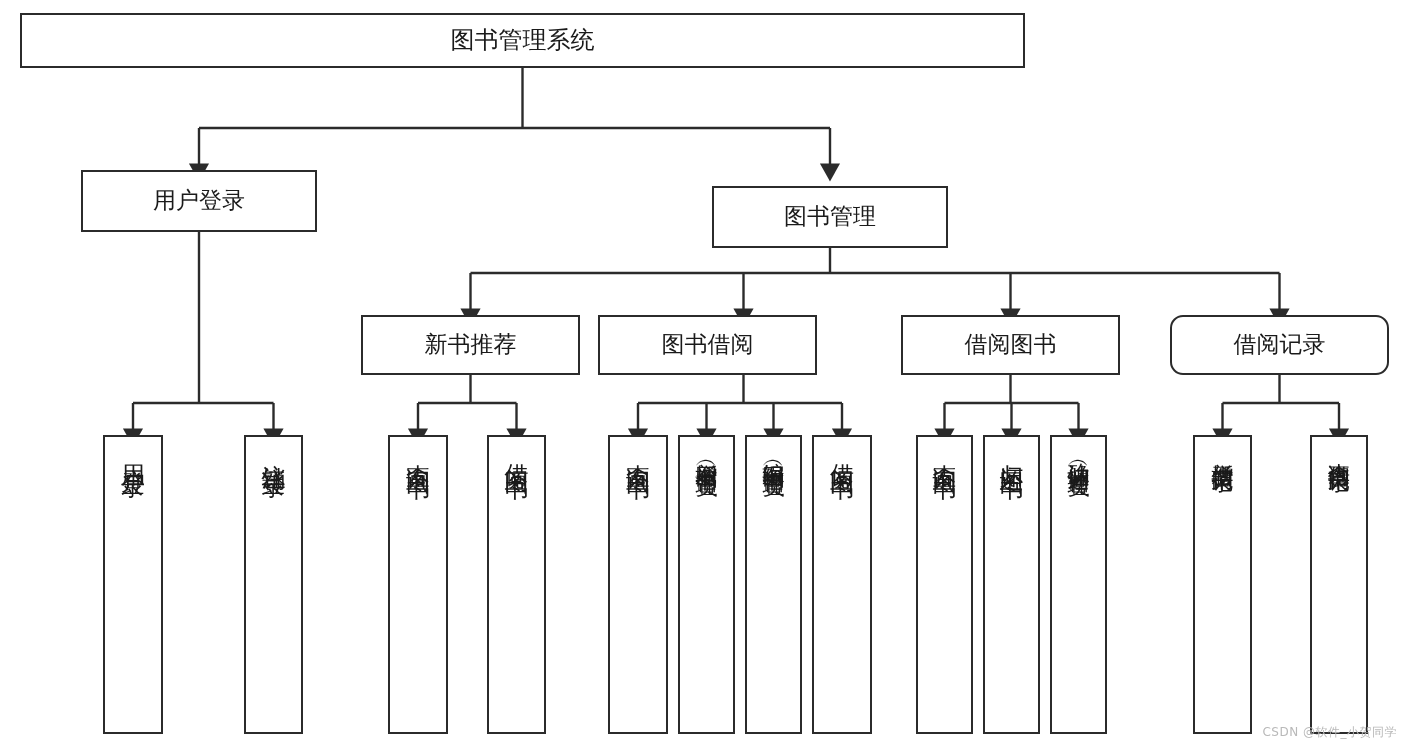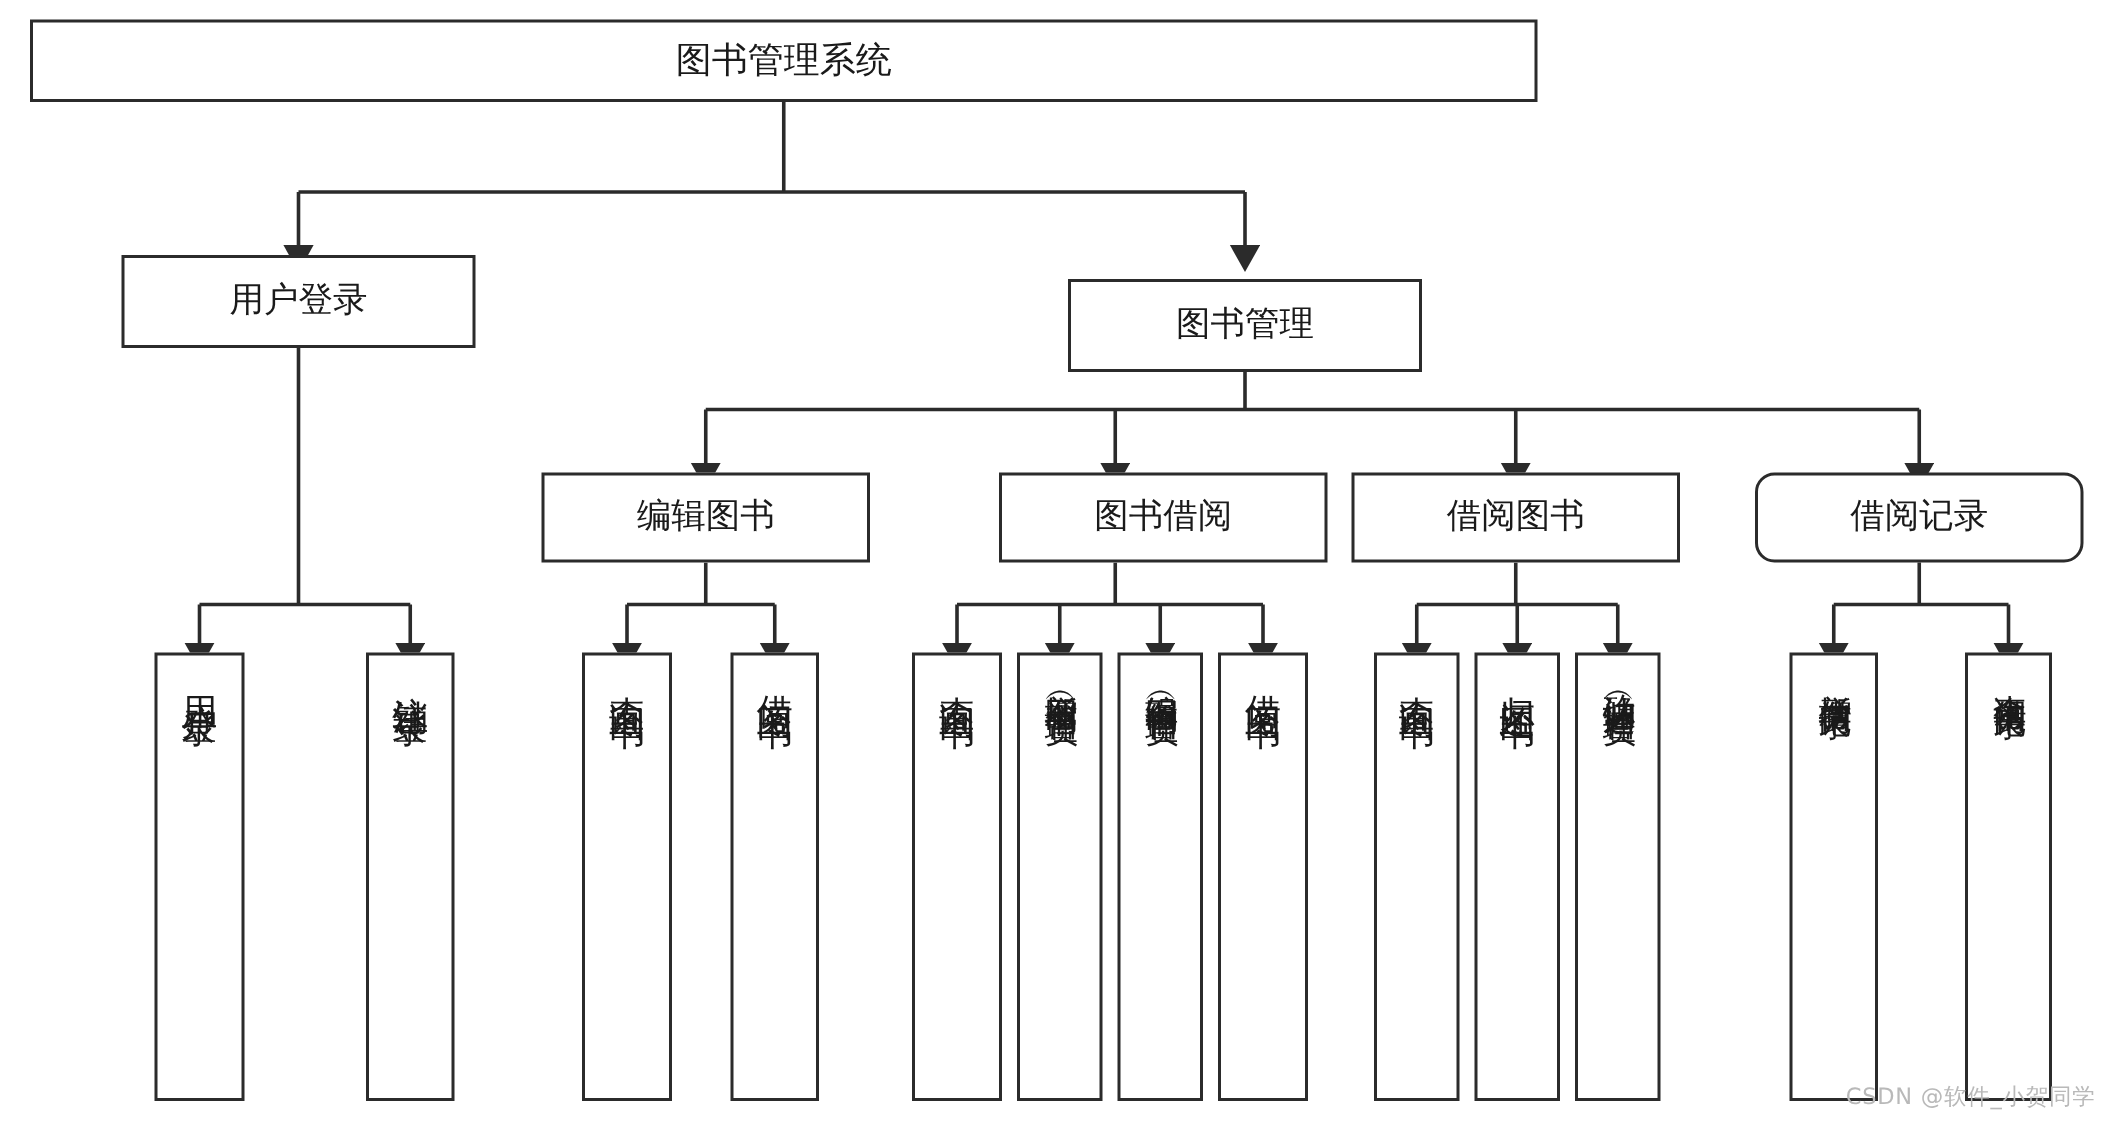--- a/index.html
+++ b/index.html
@@ -49,21 +49,21 @@
   }
   .node.vert.small .label{font-size:22px;letter-spacing:2px;}
 
   
   #connectors{position:absolute;left:0;top:0;width:1405px;height:747px;}
 
   #watermark{
     position:absolute;
     right:8px;
     bottom:6px;
-    font-size:15px;
+    font-size:12px;
     color:#b9b9b9;
     letter-spacing:.5px;
     white-space:nowrap;
     user-select:none;
   }
 </style>
 </head>
 <body>
 
 <div id="diagram-root">
@@ -115,23 +115,23 @@
       <div class="node horiz root" style="left: 20px; top: 13px; width: 1005px; height: 55px;">
         <span class="label">图书管理系统</span>
       </div>
       <div class="node horiz" style="left: 81px; top: 170px; width: 236px; height: 62px;">
         <span class="label">用户登录</span>
       </div>
       <div class="node horiz" style="left: 712px; top: 170px; width: 236px; height: 62px; margin-top: 16px;">
         <span class="label">图书管理</span>
       </div>
       <div class="node horiz" style="left: 361px; top: 315px; width: 219px; height: 60px;">
-        <span class="label">编辑图书</span>
+        <span class="label">新书推荐</span>
       </div>
-      <div class="node horiz" style="left: 666px; top: 315px; width: 219px; height: 60px;">
+      <div class="node horiz" style="left: 598px; top: 315px; width: 219px; height: 60px; font-family: Liberation Serif, serif;">
         <span class="label">图书借阅</span>
       </div>
       <div class="node horiz" style="left: 901px; top: 315px; width: 219px; height: 60px;">
         <span class="label">借阅图书</span>
       </div>
       <div class="node horiz" style="left: 1170px; top: 315px; width: 219px; height: 60px; border-radius: 13px;">
         <span class="label">借阅记录</span>
       </div>
       <div class="node vert" style="left: 103px; top: 435px; width: 60px; height: 299px;">
         <span class="label">用户登录</span>

